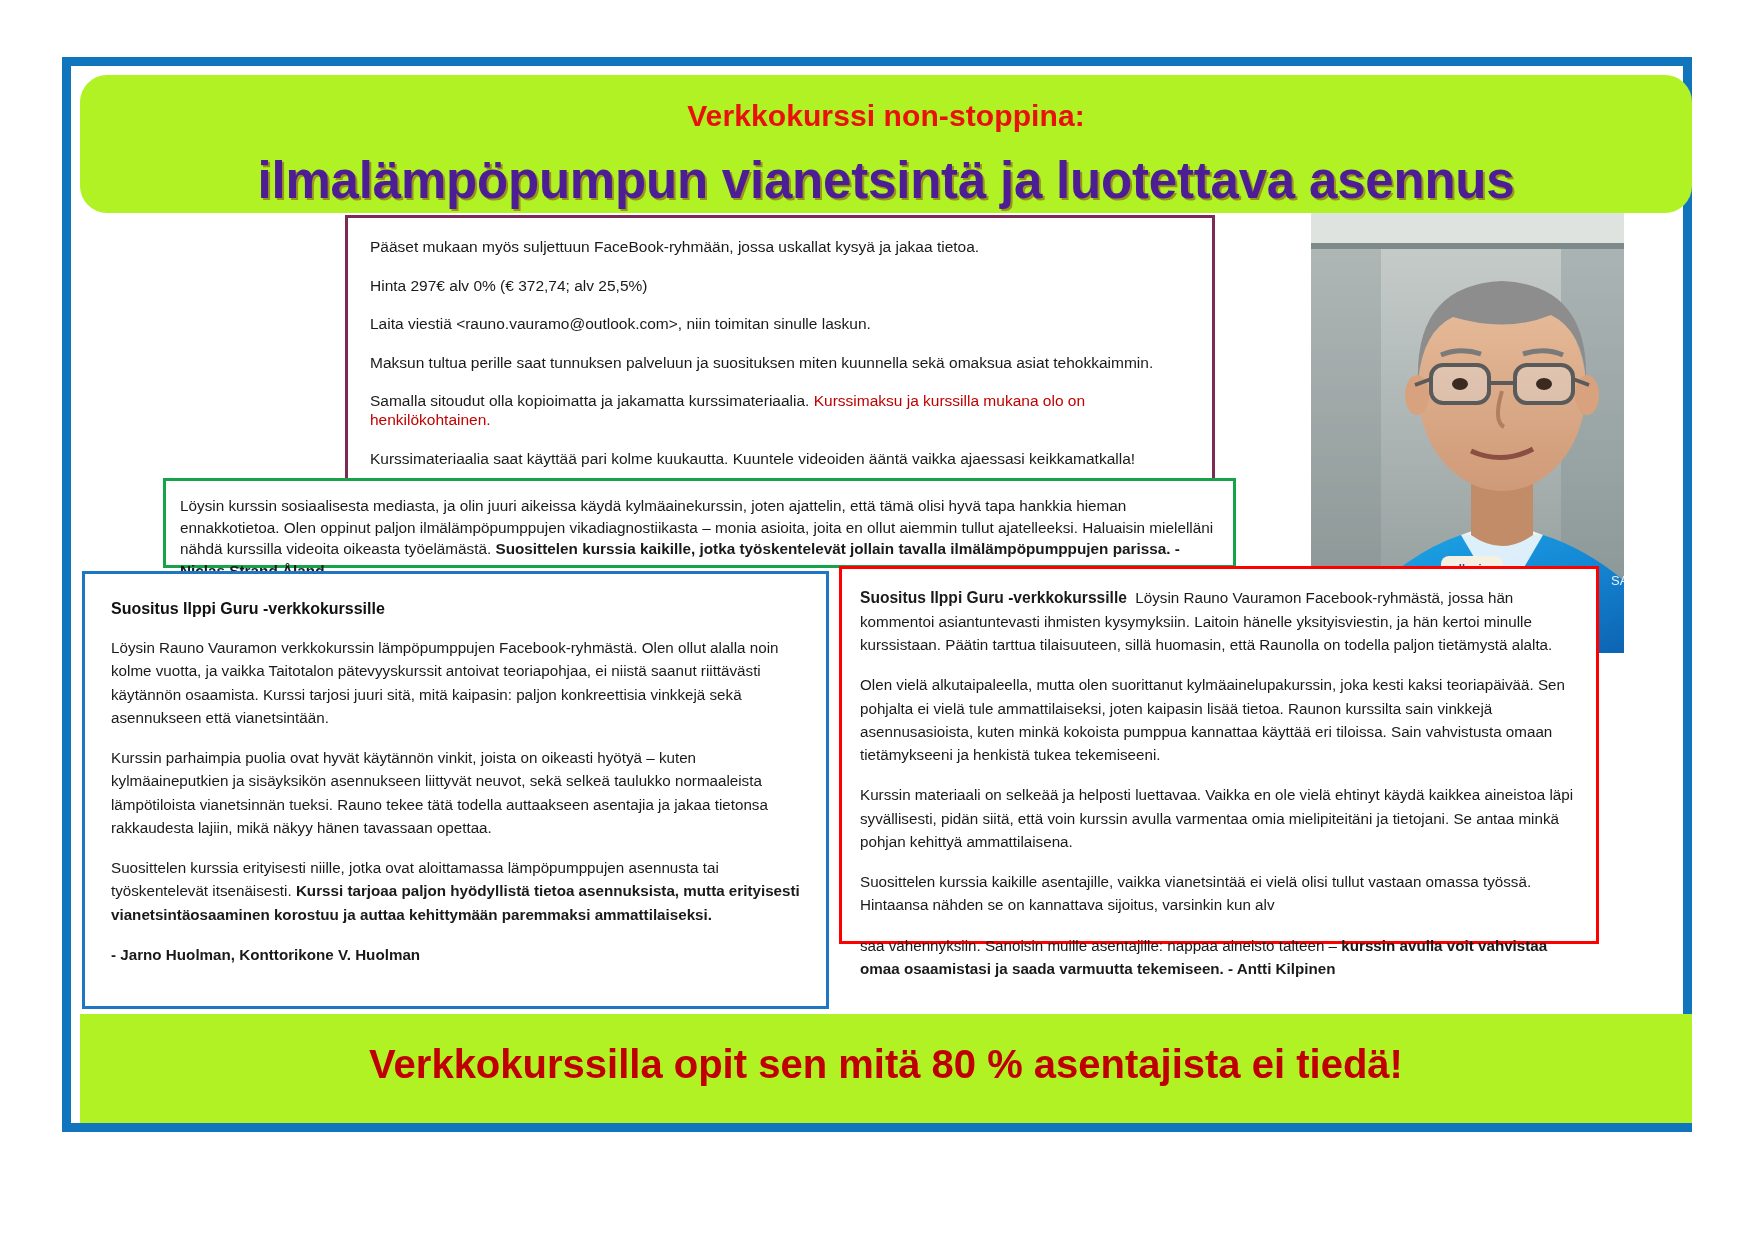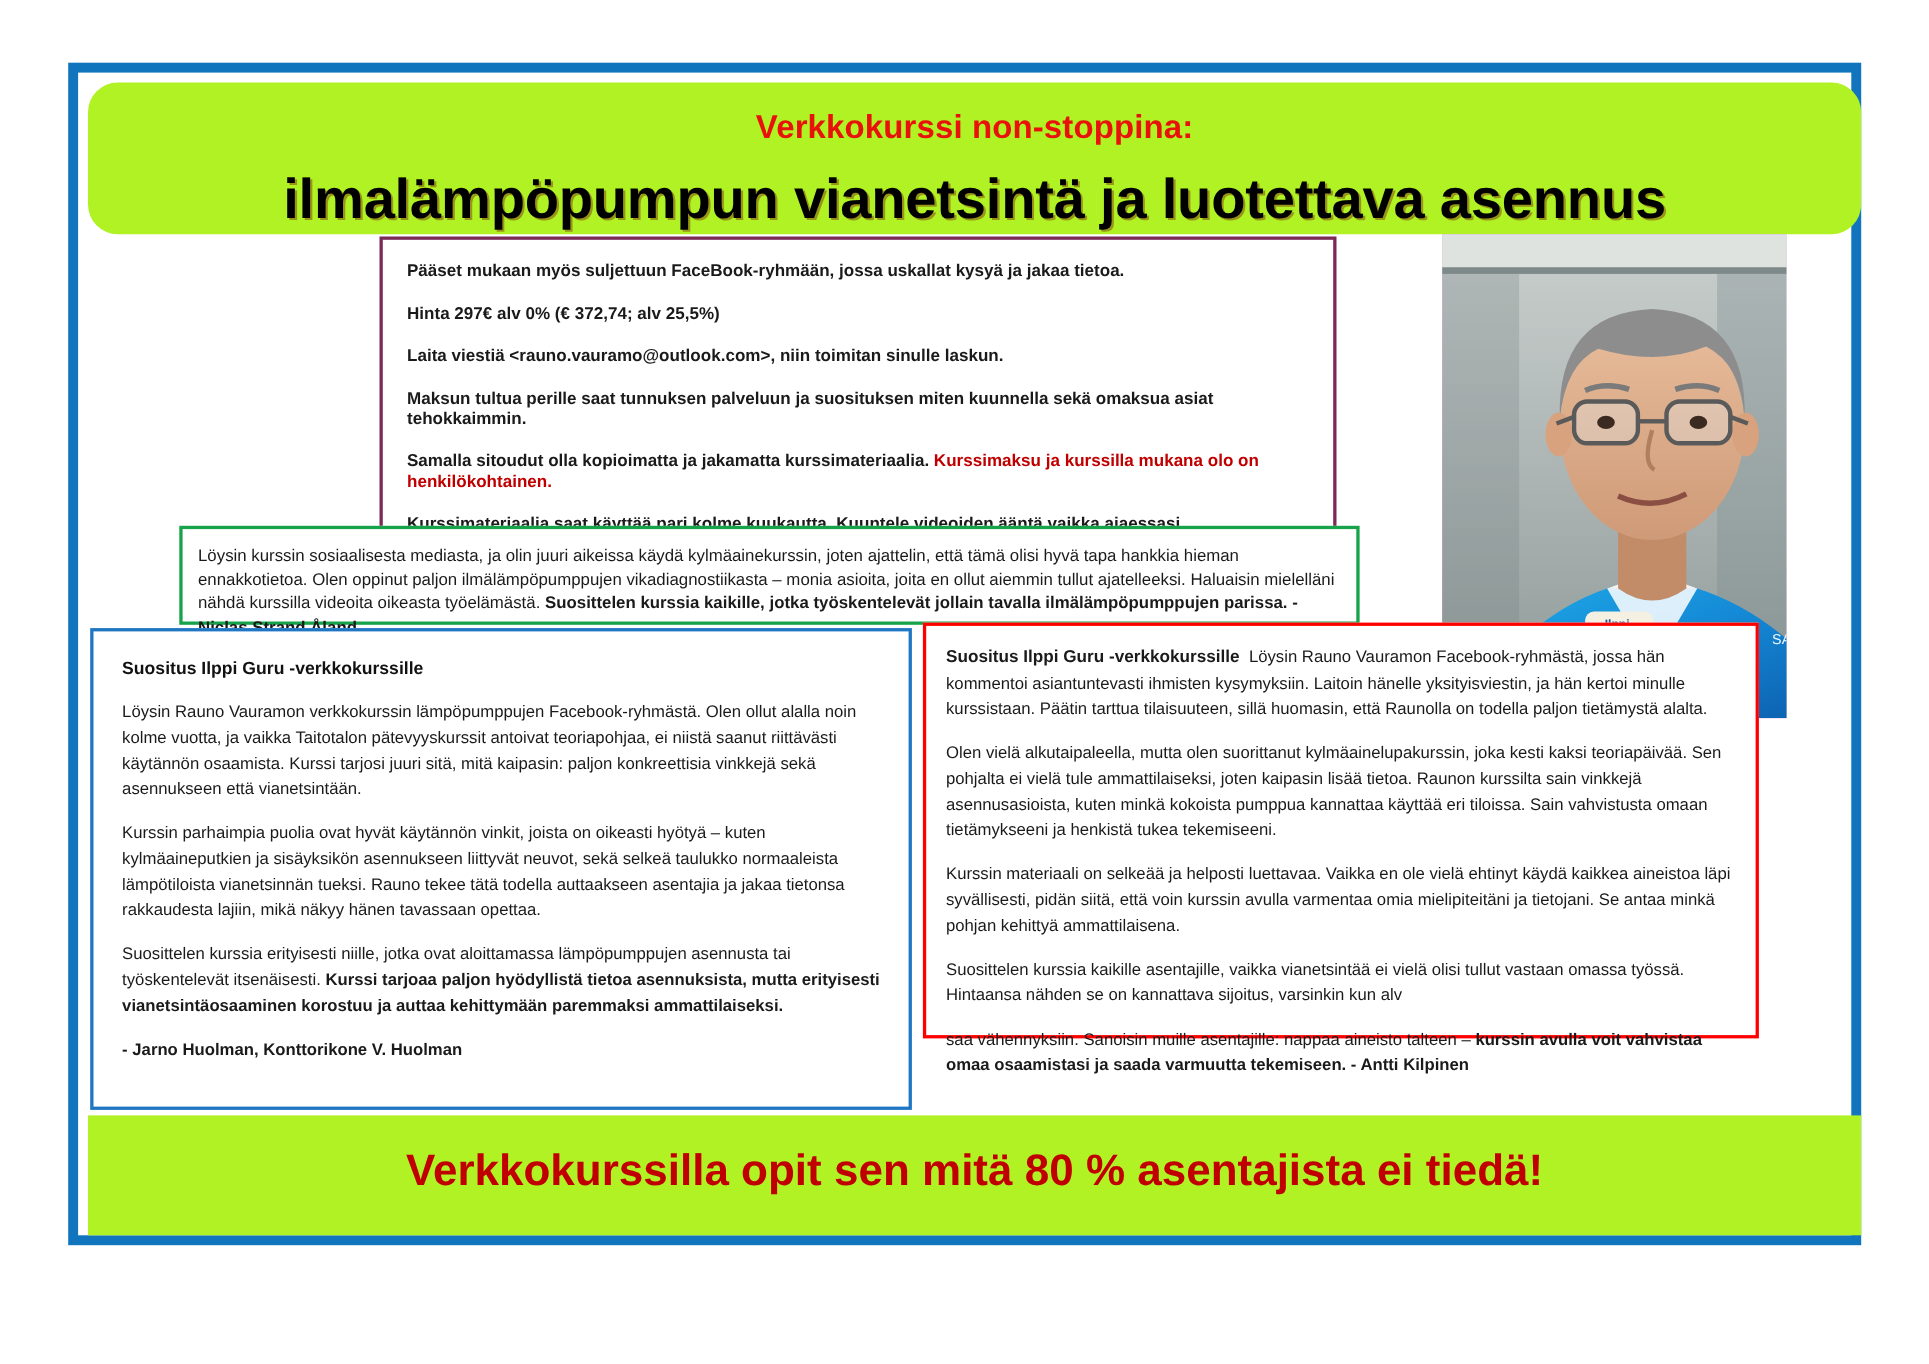--- a/index.html
+++ b/index.html
@@ -43,21 +43,21 @@
     font-size: 30px;
     font-weight: bold;
     color: #e8120a;
     letter-spacing: 0.1px;
   }
   .header-title {
     margin: 0;
     padding-top: 18px;
     font-size: 51px;
     font-weight: bold;
-    color: #000000;
+    color: #4c1d95;
     letter-spacing: -0.2px;
     text-shadow: 2px 2px 0 rgba(120,10,5,0.40);
   }
 
   
   .photo {
     position: absolute;
     left: 1240px;
     top: 147px;
     width: 313px;
@@ -76,21 +76,21 @@
     width: 870px;
     height: 309px;
     border: 3px solid #7b2a56;
     box-sizing: border-box;
     background: #ffffff;
     padding: 20px 22px 0 22px;
   }
   .info-box p {
     margin: 0 0 20px 0;
     font-size: 15.5px;
-    font-weight: bold;
+    font-weight: normal;
     color: #1a1a1a;
     line-height: 1.2;
   }
   .info-box p.sig {
     text-align: center;
     margin-top: 2px;
     padding-left: 20px;
   }
   .red { color: #c00000; }
   .red-link { color: #c00000; }

